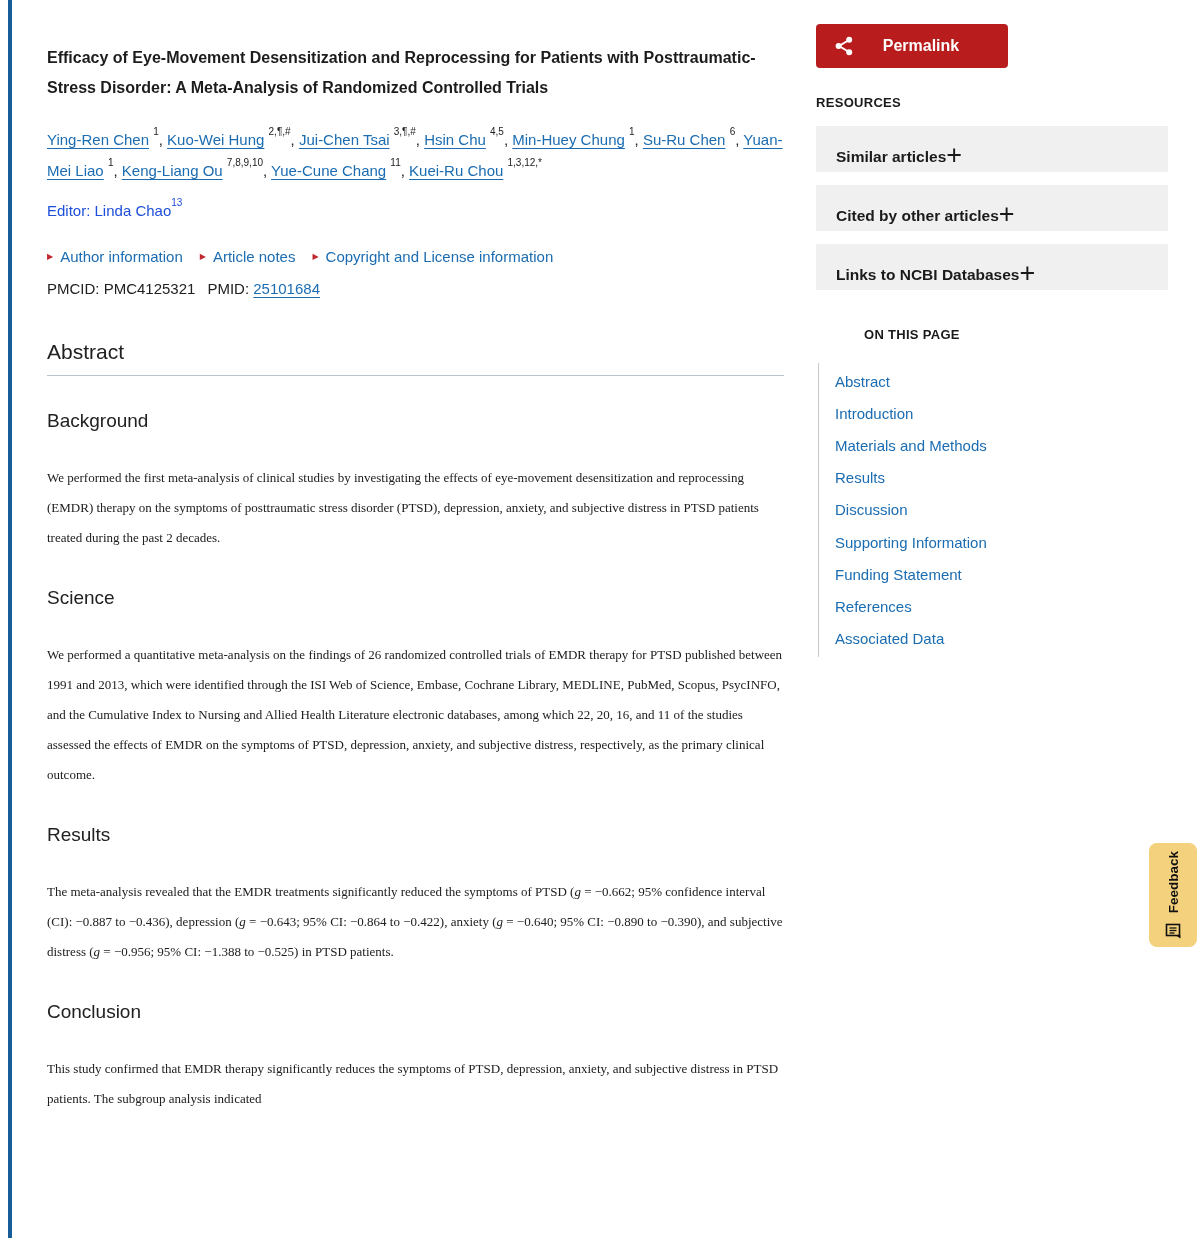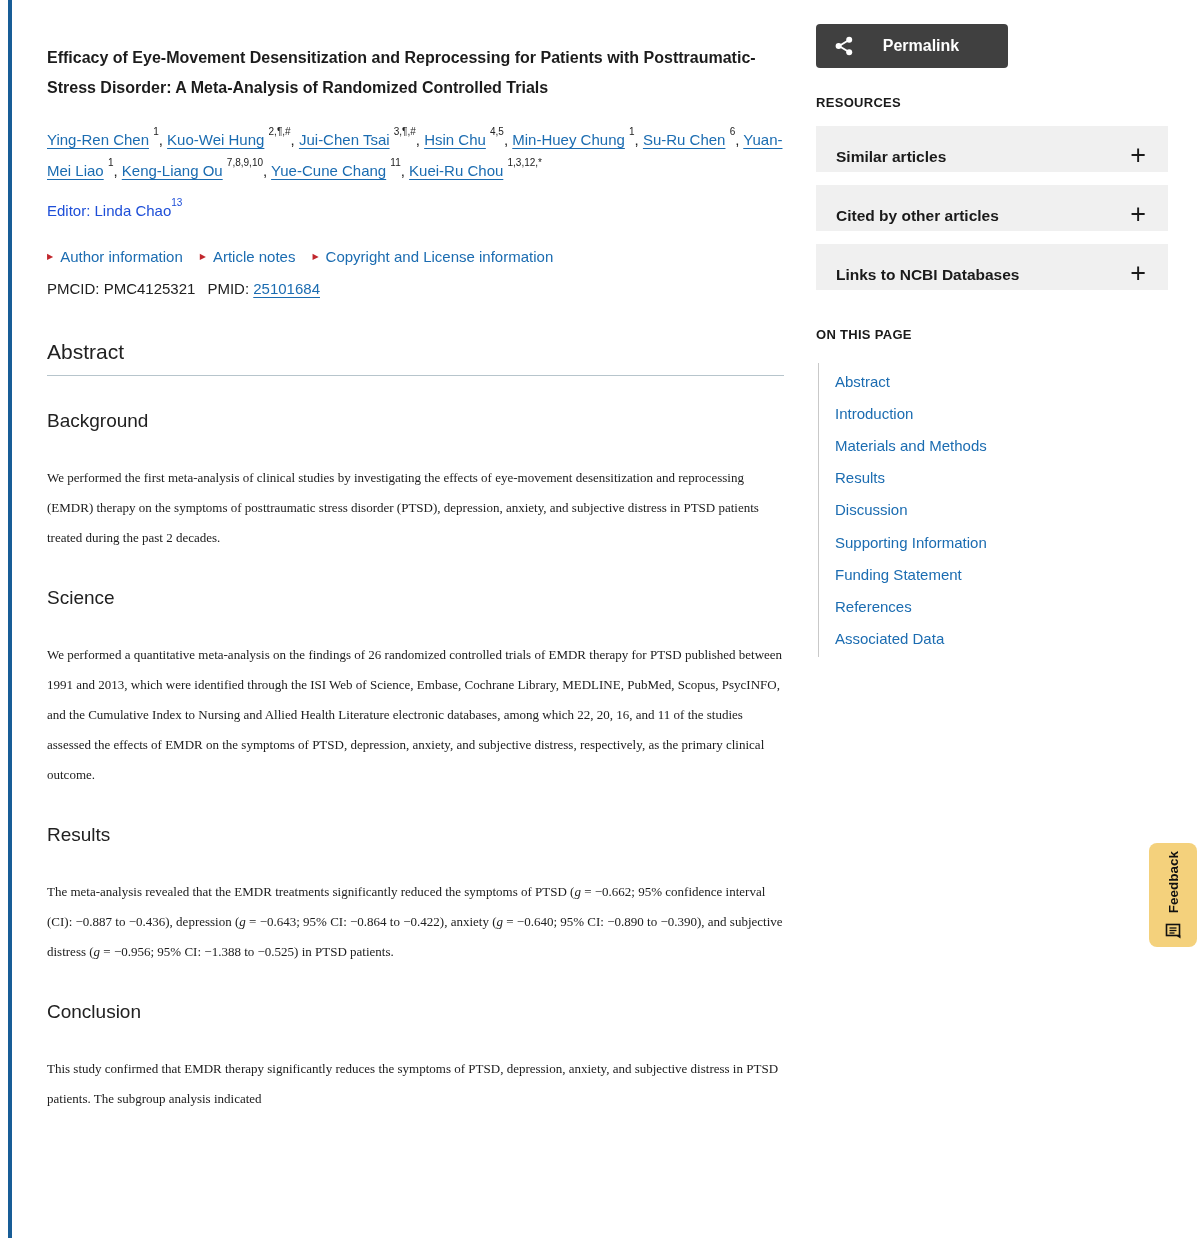--- a/index.html
+++ b/index.html
@@ -77,47 +77,47 @@
   }
   .body-para em { font-style: italic; }
 
   
   .sidebar {
     position: absolute; left: 816px; top: 0; width: 352px;
   }
   .permalink-btn {
     margin-top: 24px;
     width: 192px; height: 44px;
-    background: #404040; border: none; border-radius: 4px;
+    background: #b91c1c; border: none; border-radius: 4px;
     display: flex; align-items: center; position: relative;
     cursor: pointer;
   }
   .permalink-btn .share-ic { position: absolute; left: 17px; top: 11px; }
   .permalink-btn .lbl {
     width: 100%; text-align: center; padding-left: 18px;
     color: #ffffff; font-size: 16px; font-weight: 700;
     font-family: "Liberation Sans", sans-serif;
   }
   .side-heading {
     margin-top: 27px; font-size: 13px; font-weight: 700;
     letter-spacing: 0.3px; color: #1a1a1a;
   }
   .resources-list { margin-top: 16px; }
   .acc-row {
     height: 46px; background: #f0f0f0; margin-bottom: 13px;
-    display: flex; align-items: center; justify-content: space-between;
+    display: flex; align-items: center; 
     padding: 16px 22px 0 20px; box-sizing: border-box;
     cursor: pointer;
   }
   .acc-label { font-size: 15.5px; font-weight: 700; color: #1a1a1a; }
   .acc-plus {
     font-size: 27px; font-weight: 300; color: #1a1a1a; line-height: 1;
     margin-top: -3px;
   }
-  .otp-heading { margin-top: 37px; }
+  .otp-heading { margin-top: 37px; margin-left: 48px; }
   .toc-nav {
     margin-top: 21px; margin-left: 2px;
     border-left: 1px solid #c9c9c9;
     padding: 2px 0 2px 16px;
     display: flex; flex-direction: column;
   }
   .toc-link {
     display: block; color: #1b6cb1; font-size: 15px;
     padding: 7.6px 0; line-height: 17px;
   }

